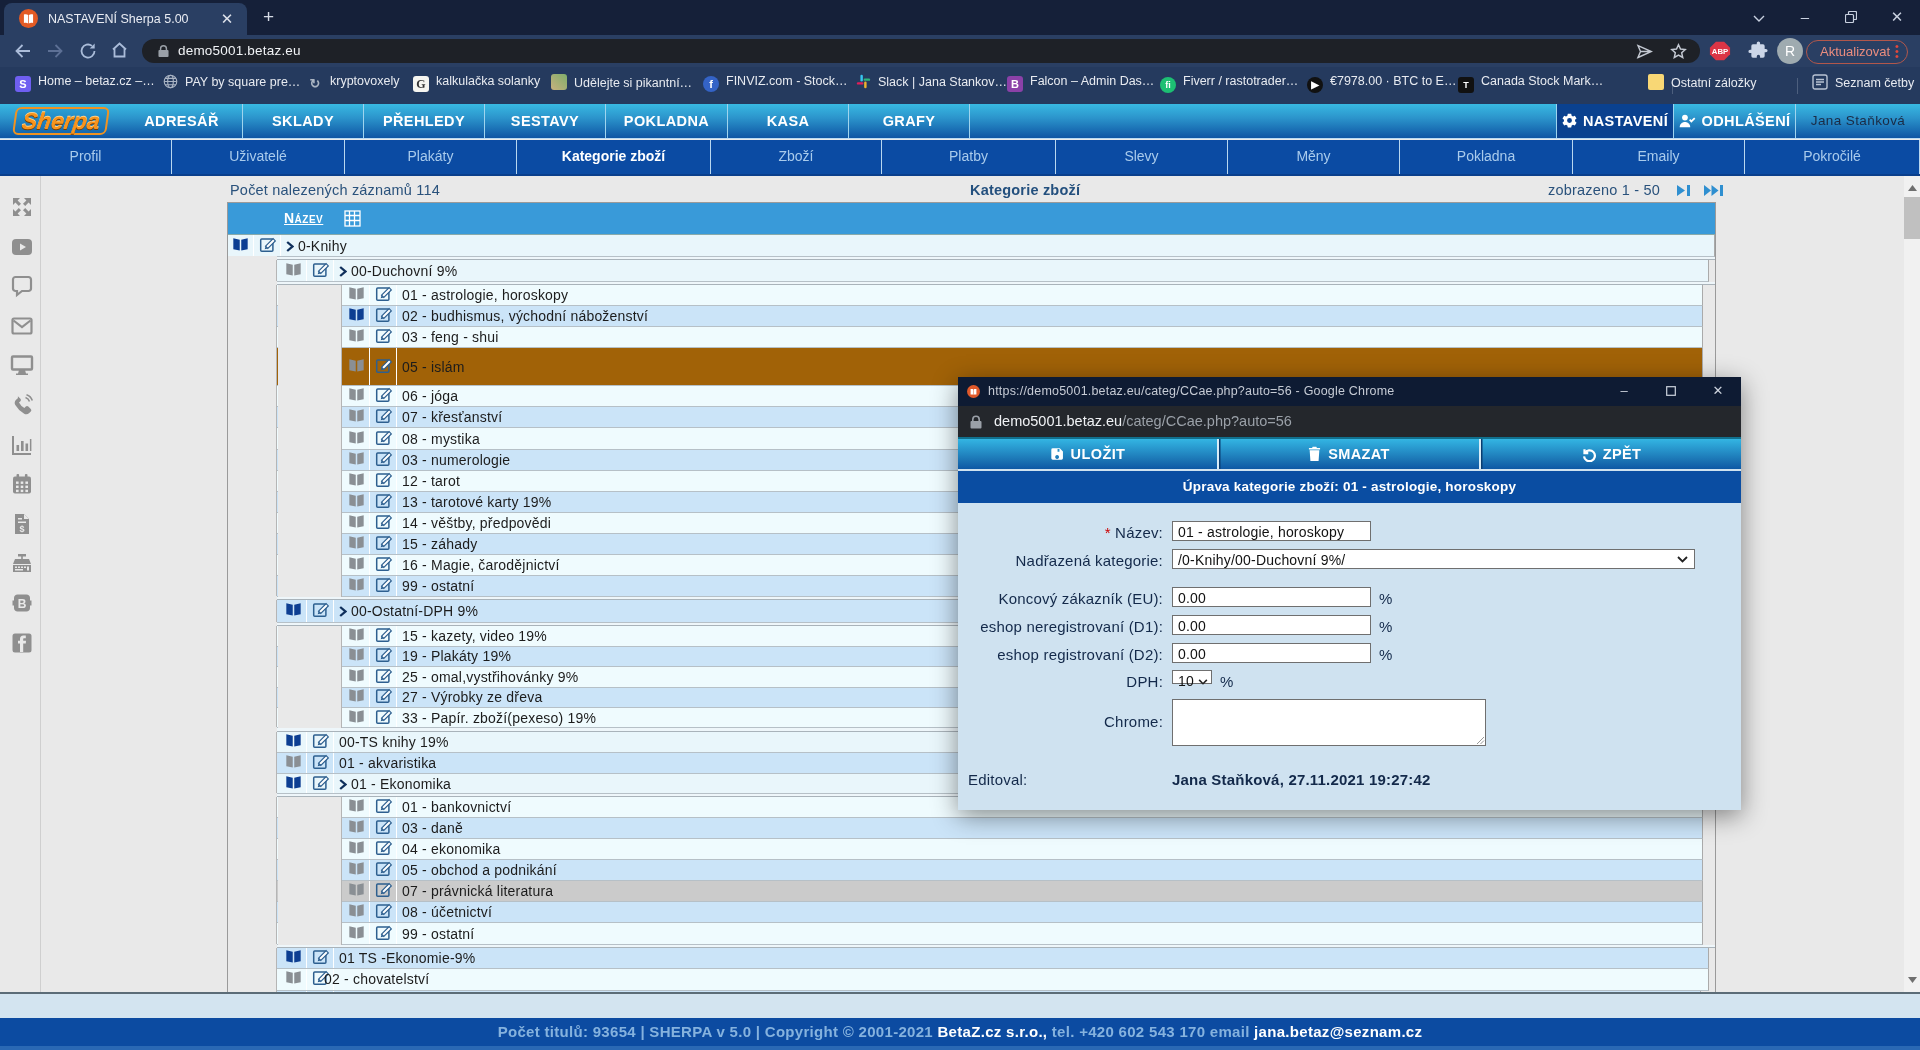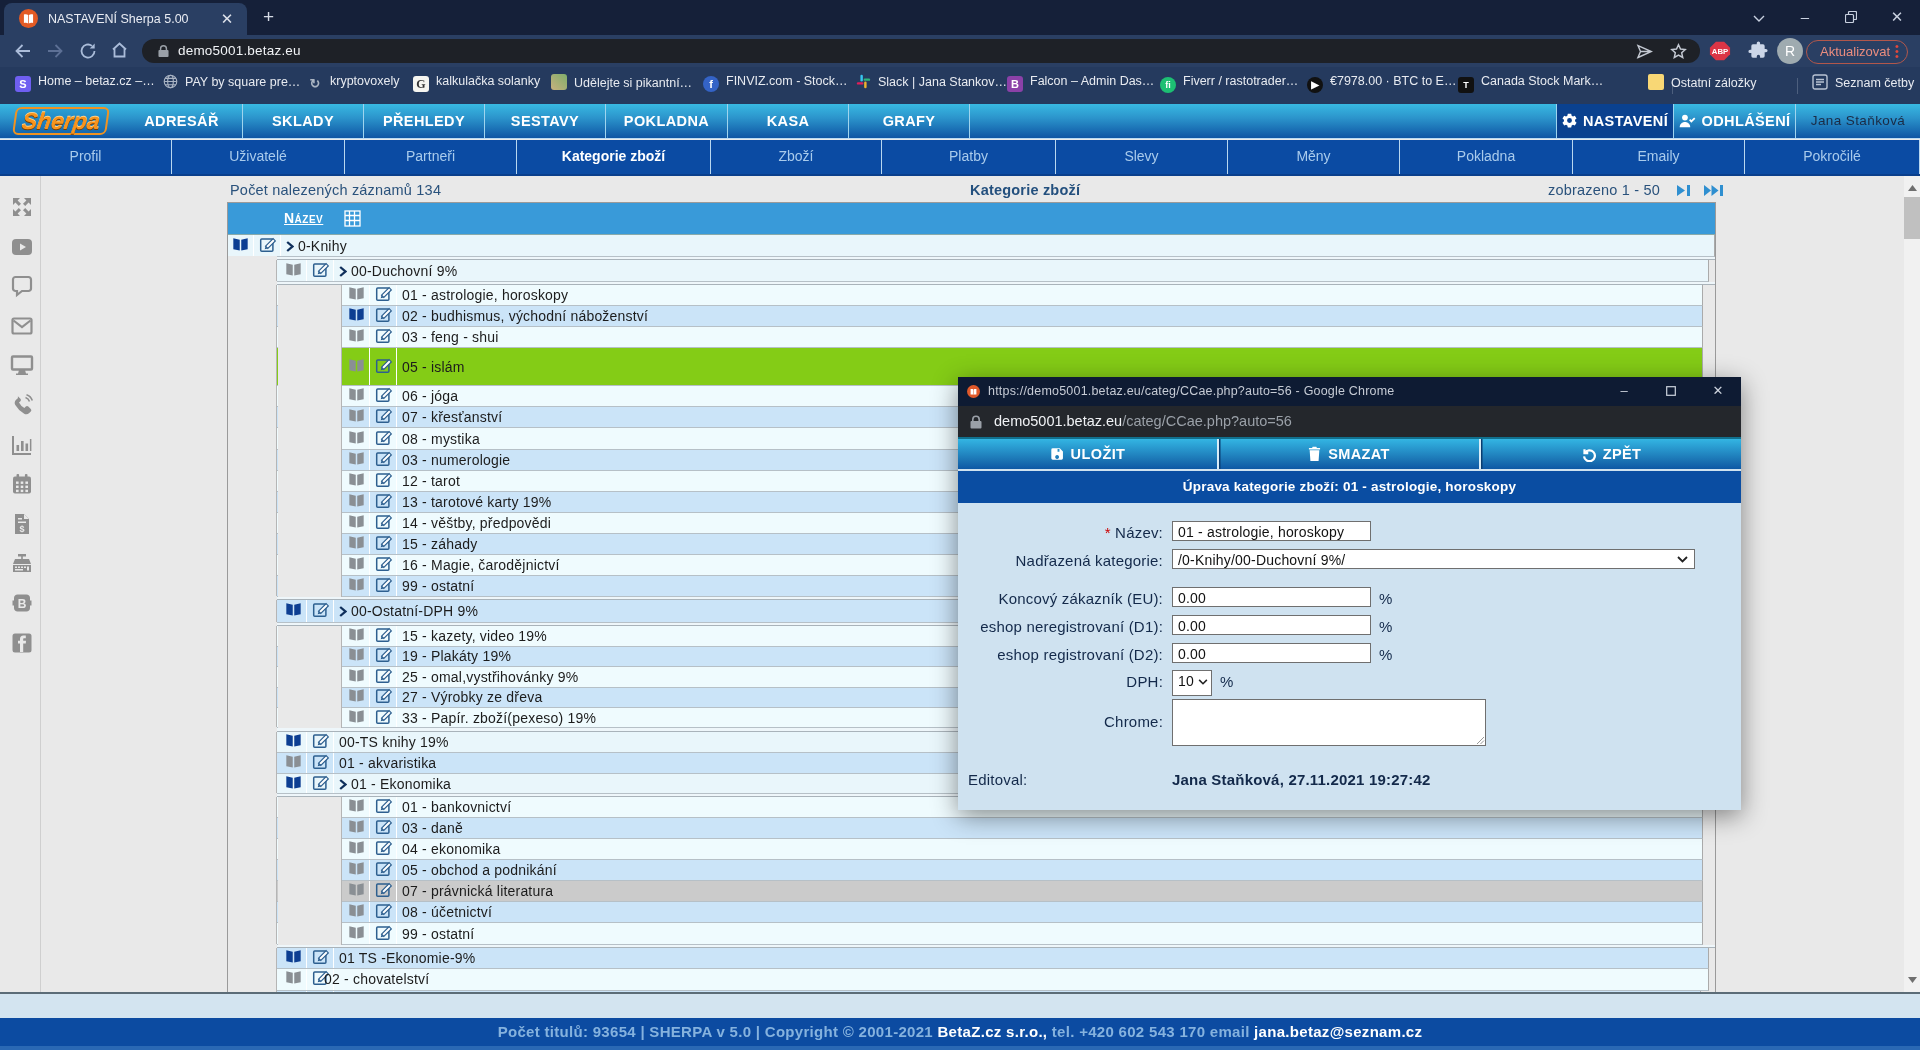--- a/index.html
+++ b/index.html
@@ -186,21 +186,21 @@
 <div class="cell" style="left:1674px;width:122px"><svg width="17" height="14" viewBox="0 0 20 16" style="vertical-align:-2px;margin-right:6px">
         <circle cx="7" cy="4" r="3.4" fill="#fff"></circle>
         <path fill="#fff" d="M.8 15.3c0-3.4 2.8-6 6.2-6s6.2 2.6 6.2 6z"></path>
         <path fill="none" stroke="#fff" stroke-width="2" d="m12.5 6.5 2 2 4-4"></path>
       </svg>ODHLÁŠENÍ</div>
 <div class="cell" style="left:1796px;width:124px;color:#1b2b45;font-weight:400;font-size:13.5px;border-right:none">Jana Staňková</div>
 </div>
 <div id="nav2">
 <div class="cell" style="left:0px;width:172px">Profil</div>
 <div class="cell" style="left:172px;width:173px">Uživatelé</div>
-<div class="cell" style="left:345px;width:172px">Partneři</div>
+<div class="cell" style="left:345px;width:172px">Plakáty</div>
 <div class="cell on" style="left:517px;width:194px">Kategorie zboží</div>
 <div class="cell" style="left:711px;width:171px">Zboží</div>
 <div class="cell" style="left:882px;width:174px">Platby</div>
 <div class="cell" style="left:1056px;width:172px">Slevy</div>
 <div class="cell" style="left:1228px;width:172px">Měny</div>
 <div class="cell" style="left:1400px;width:173px">Pokladna</div>
 <div class="cell" style="left:1573px;width:172px">Emaily</div>
 <div class="cell" style="left:1745px;width:175px">Pokročilé</div>
 </div>
 <div id="content">
@@ -267,21 +267,21 @@
     </svg>
 <svg class="sic" style="top:415.0000000000001px" width="24" height="24" viewBox="0 0 24 24">
       <path fill="#8f8f8f" d="M4 7c0-2 1.5-3.5 3.5-3.5h9C18.5 3.5 20 5 20 7v10c0 2-1.5 3.5-3.5 3.5h-9C5.5 20.5 4 19 4 17zM2.5 9.5h3v5h-3zM18.5 9.5h3v5h-3z"></path>
       <text x="12" y="16.5" font-size="12" font-weight="bold" fill="#e9e9e9" text-anchor="middle">B</text>
     </svg>
 <svg class="sic" style="top:454.60000000000014px" width="24" height="24" viewBox="0 0 24 24">
       <rect x="2.5" y="2.5" width="19" height="19" rx="2.5" fill="#8f8f8f"></rect>
       <path fill="#e9e9e9" d="M15.8 12.6h-2.6V21h-3.2v-8.4H8v-2.8h2V7.9c0-2.1 1.2-3.4 3.4-3.4h2.4v2.8h-1.6c-.7 0-1 .3-1 1v1.5h2.8z"></path>
     </svg>
 <div id="vline"></div>
-<div id="found">Počet nalezených záznamů 134</div>
+<div id="found">Počet nalezených záznamů 114</div>
 <div id="pagettl">Kategorie zboží</div>
 <div id="shown">zobrazeno 1 - 50</div>
 <svg style="position:absolute;left:1677px;top:9px" width="14" height="11" viewBox="0 0 14 11">
       <path fill="#2f8fd0" d="M0 0l8 5.5L0 11zM10 0h3v11h-3z"></path>
     </svg>
 <svg style="position:absolute;left:1704px;top:9px" width="20" height="11" viewBox="0 0 20 11">
       <path fill="#2f8fd0" d="M0 0l7 5.5L0 11zM7.5 0l7 5.5-7 5.5zM16 0h3v11h-3z"></path>
     </svg>
 <div id="tbl">
   <div id="thead">
@@ -373,21 +373,21 @@
             <path fill="#8a8f94" d="M1.4 3 L8.2 4.5 L8.2 16 L1.4 14.5 Z"></path>
             <path fill="#8a8f94" d="M16.6 3 L9.8 4.5 L9.8 16 L16.6 14.5 Z"></path>
           </svg></div>
         <div class="ic" style="left:147px"><svg width="18" height="18" viewBox="0 0 18 18">
             <rect x="1.7" y="4" width="12.2" height="12.2" rx="1" fill="none" stroke="#2d5f8f" stroke-width="1.5"></rect>
             <path fill="#fff" stroke="#2d5f8f" stroke-width="1.2" d="M6.6 11.2 L14.1 3.7 L16.3 5.9 L8.8 13.4 Z"></path>
             <path fill="#2d5f8f" d="M6.6 11.2 L8.8 13.4 L5.7 14.2 Z"></path>
           </svg></div>
         <div class="nm" style="left:174px">03 - feng - shui</div>
       </div>
-<div class="trow" style="height:38px;background:#84cc16;margin-right:12px;border-right:1px solid #aaa">
+<div class="trow" style="height:38px;background:#a16207;margin-right:12px;border-right:1px solid #aaa">
         <div class="cellb" style="left:0;width:49px;bottom:-1.5px;background:#e9e9e9;border-right:1px solid #b5b5b5"></div>
         <div class="cellb" style="left:50px;width:64px;bottom:-1.5px;background:#e9e9e9;border-right:1px solid #b5b5b5"></div>
         <div class="cellb" style="left:116px;width:26px"></div>
         <div class="cellb" style="left:142px;width:27px"></div>
         <div class="ic" style="left:120px"><svg width="17" height="17" viewBox="0 0 18 18">
             <path fill="#8a8f94" d="M1.4 3 L8.2 4.5 L8.2 16 L1.4 14.5 Z"></path>
             <path fill="#8a8f94" d="M16.6 3 L9.8 4.5 L9.8 16 L16.6 14.5 Z"></path>
           </svg></div>
         <div class="ic" style="left:147px"><svg width="18" height="18" viewBox="0 0 18 18">
             <rect x="1.7" y="4" width="12.2" height="12.2" rx="1" fill="none" stroke="#2d5f8f" stroke-width="1.5"></rect>
@@ -932,21 +932,21 @@
 <div class="plabel" style="left:20px;top:213px;width:185px">Koncový zákazník (EU):</div>
 <div class="pfield" style="left:214px;top:210px;width:199px;height:20px">0.00</div>
     <div class="ppct" style="left:421px;top:213px">%</div>
 <div class="plabel" style="left:20px;top:241px;width:185px">eshop neregistrovaní (D1):</div>
 <div class="pfield" style="left:214px;top:238px;width:199px;height:20px">0.00</div>
     <div class="ppct" style="left:421px;top:241px">%</div>
 <div class="plabel" style="left:20px;top:269px;width:185px">eshop registrovaní (D2):</div>
 <div class="pfield" style="left:214px;top:266px;width:199px;height:20px">0.00</div>
     <div class="ppct" style="left:421px;top:269px">%</div>
 <div class="plabel" style="left:20px;top:296px;width:185px">DPH:</div>
-<div class="pfield" style="left:214px;top:293px;width:40px;height:26px">10<svg width="10" height="6" viewBox="0 0 11 7" style="position:absolute;right:3px;top:8px">
+<div class="pfield" style="left:214px;top:293px;width:40px;height:14px">10<svg width="10" height="6" viewBox="0 0 11 7" style="position:absolute;right:3px;top:8px">
         <path fill="none" stroke="#222" stroke-width="1.8" d="m1 1 4.5 4.5L10 1"></path>
       </svg></div>
     <div class="ppct" style="left:262px;top:296px">%</div>
 <div class="plabel" style="left:20px;top:336px;width:185px">Chrome:</div>
 <div class="pfield" style="left:214px;top:322px;width:314px;height:47px">
       <svg width="9" height="9" viewBox="0 0 9 9" style="position:absolute;right:0;bottom:0">
         <path stroke="#999" stroke-width="1" d="M8 1 1 8M8 4.5 4.5 8M8 8 8 8"></path>
       </svg>
     </div>
 <div class="plabel" style="left:10px;top:394px;width:80px;text-align:left">Editoval:</div>

